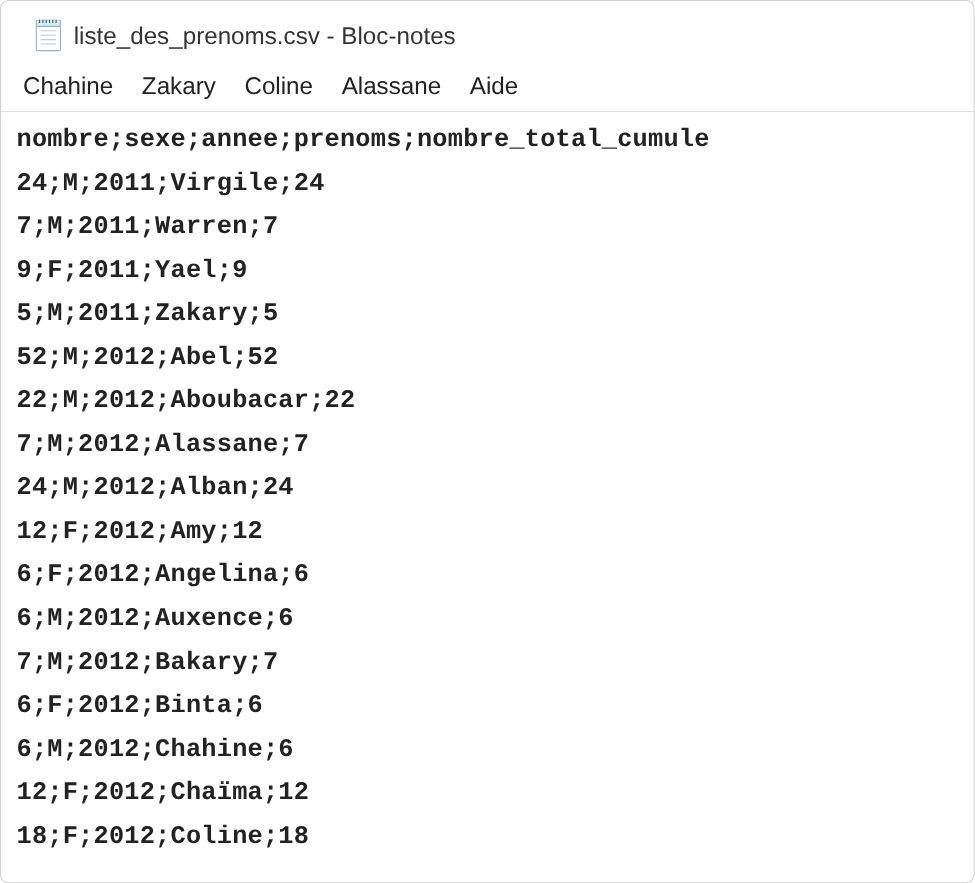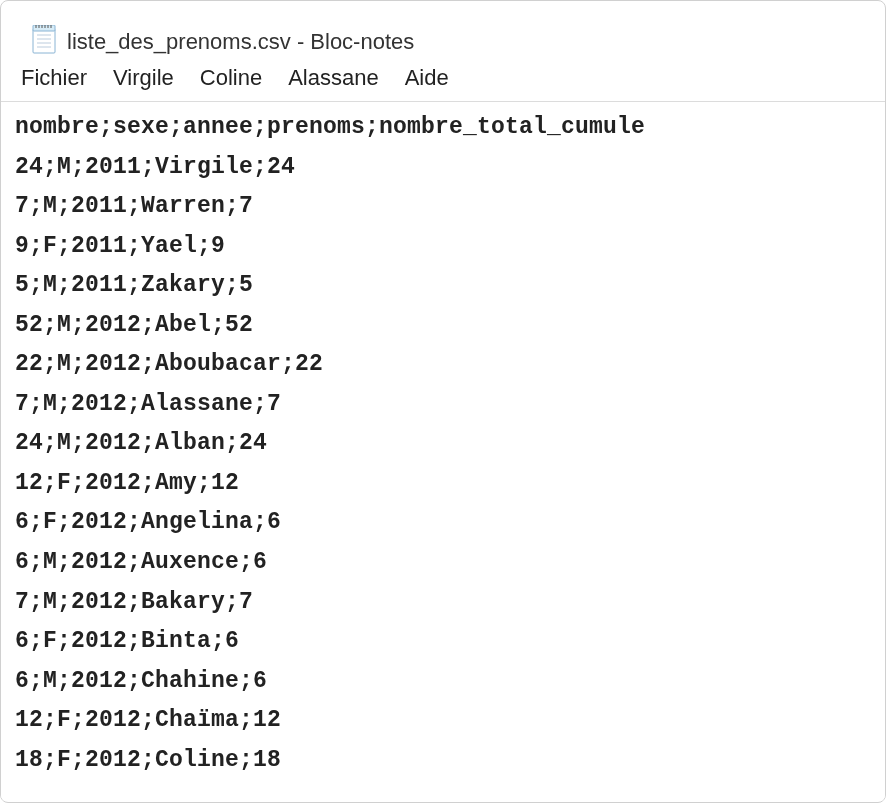--- a/index.html
+++ b/index.html
@@ -11,21 +11,21 @@
       color: #000;
       overflow: hidden;
       width: 886px;
       height: 803px;
       border: 1px solid #d0d0d0;
       border-radius: 8px;
       box-sizing: border-box;
     }
     .titlebar {
       display: flex;
-      align-items: flex-end;
+      align-items: center;
       padding: 10px 18px 2px 30px;
       font-size: 20px;
       color: #333;
       height: 44px;
     }
     .titlebar .icon {
       margin-right: 10px;
       display: flex;
       align-items: center;
     }
@@ -80,22 +80,22 @@
       <line x1="6" y1="10" x2="20" y2="10" stroke="#bcd" stroke-width="1"></line>
       <line x1="6" y1="14" x2="20" y2="14" stroke="#bcd" stroke-width="1"></line>
       <line x1="6" y1="18" x2="20" y2="18" stroke="#bcd" stroke-width="1"></line>
       <line x1="6" y1="22" x2="20" y2="22" stroke="#bcd" stroke-width="1"></line>
     </svg>
   </span>
   <span class="title-text">liste_des_prenoms.csv - Bloc-notes</span>
 </div>
 
 <div class="menubar">
-  <span class="menu-item">Fichier</span>
-  <span class="menu-item">Virgile</span>
+  <span class="menu-item">Chahine</span>
+  <span class="menu-item">Zakary</span>
   <span class="menu-item">Coline</span>
   <span class="menu-item">Alassane</span>
   <span class="menu-item">Aide</span>
 </div>
 
 <textarea class="editor" spellcheck="false" style="">nombre;sexe;annee;prenoms;nombre_total_cumule
 24;M;2011;Virgile;24
 7;M;2011;Warren;7
 9;F;2011;Yael;9
 5;M;2011;Zakary;5

